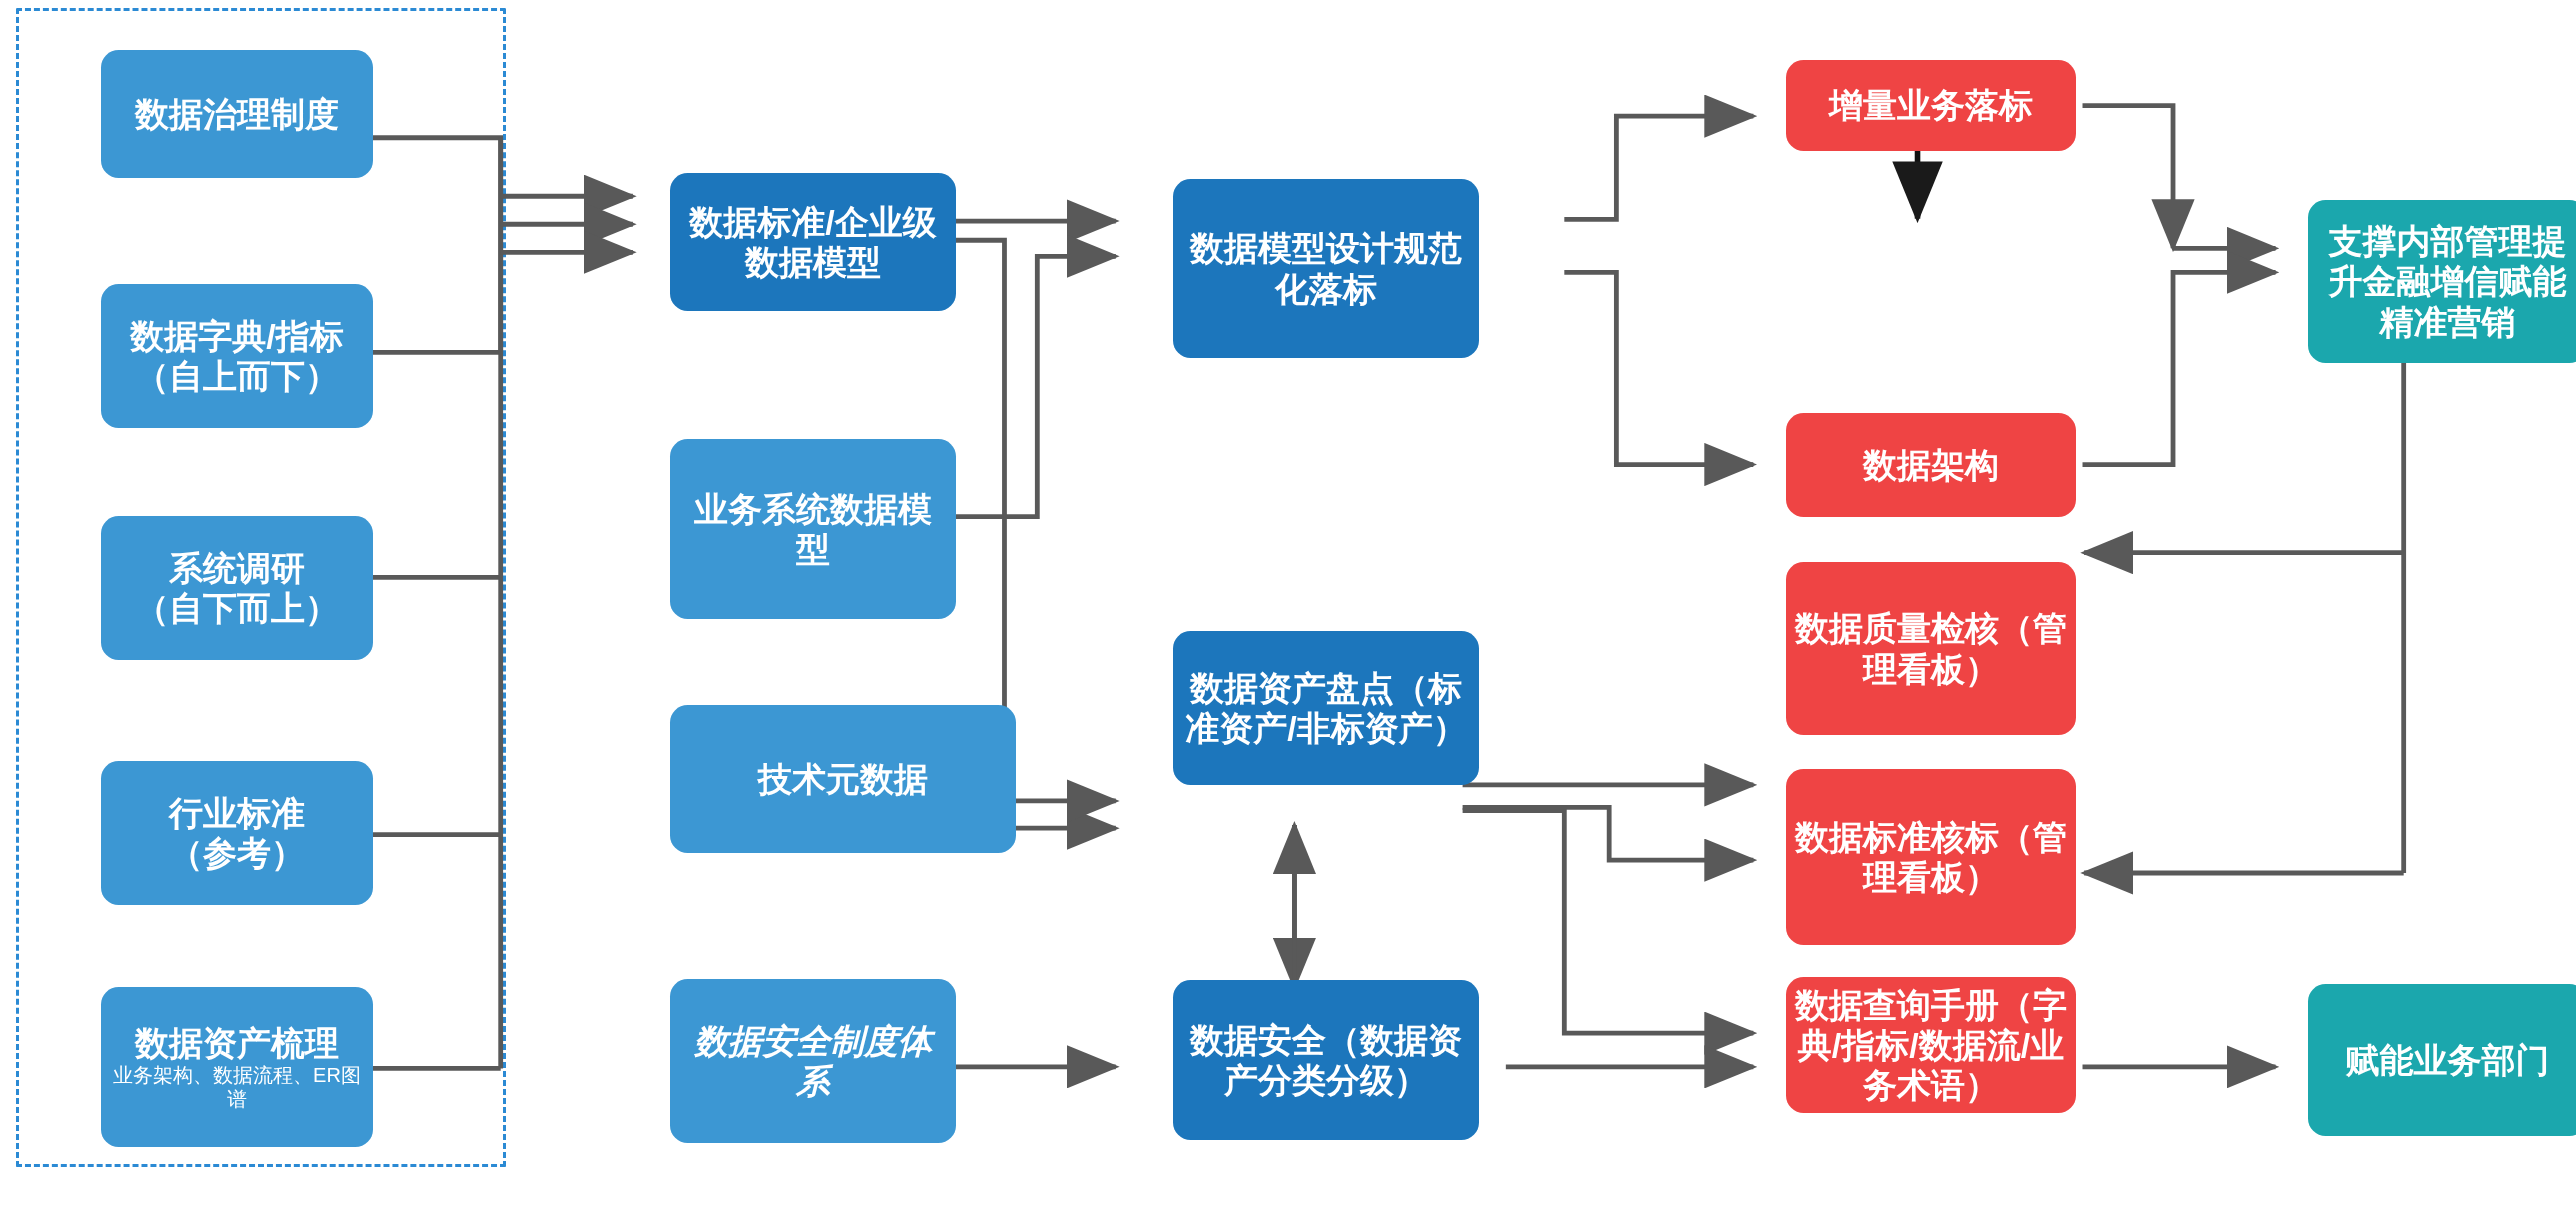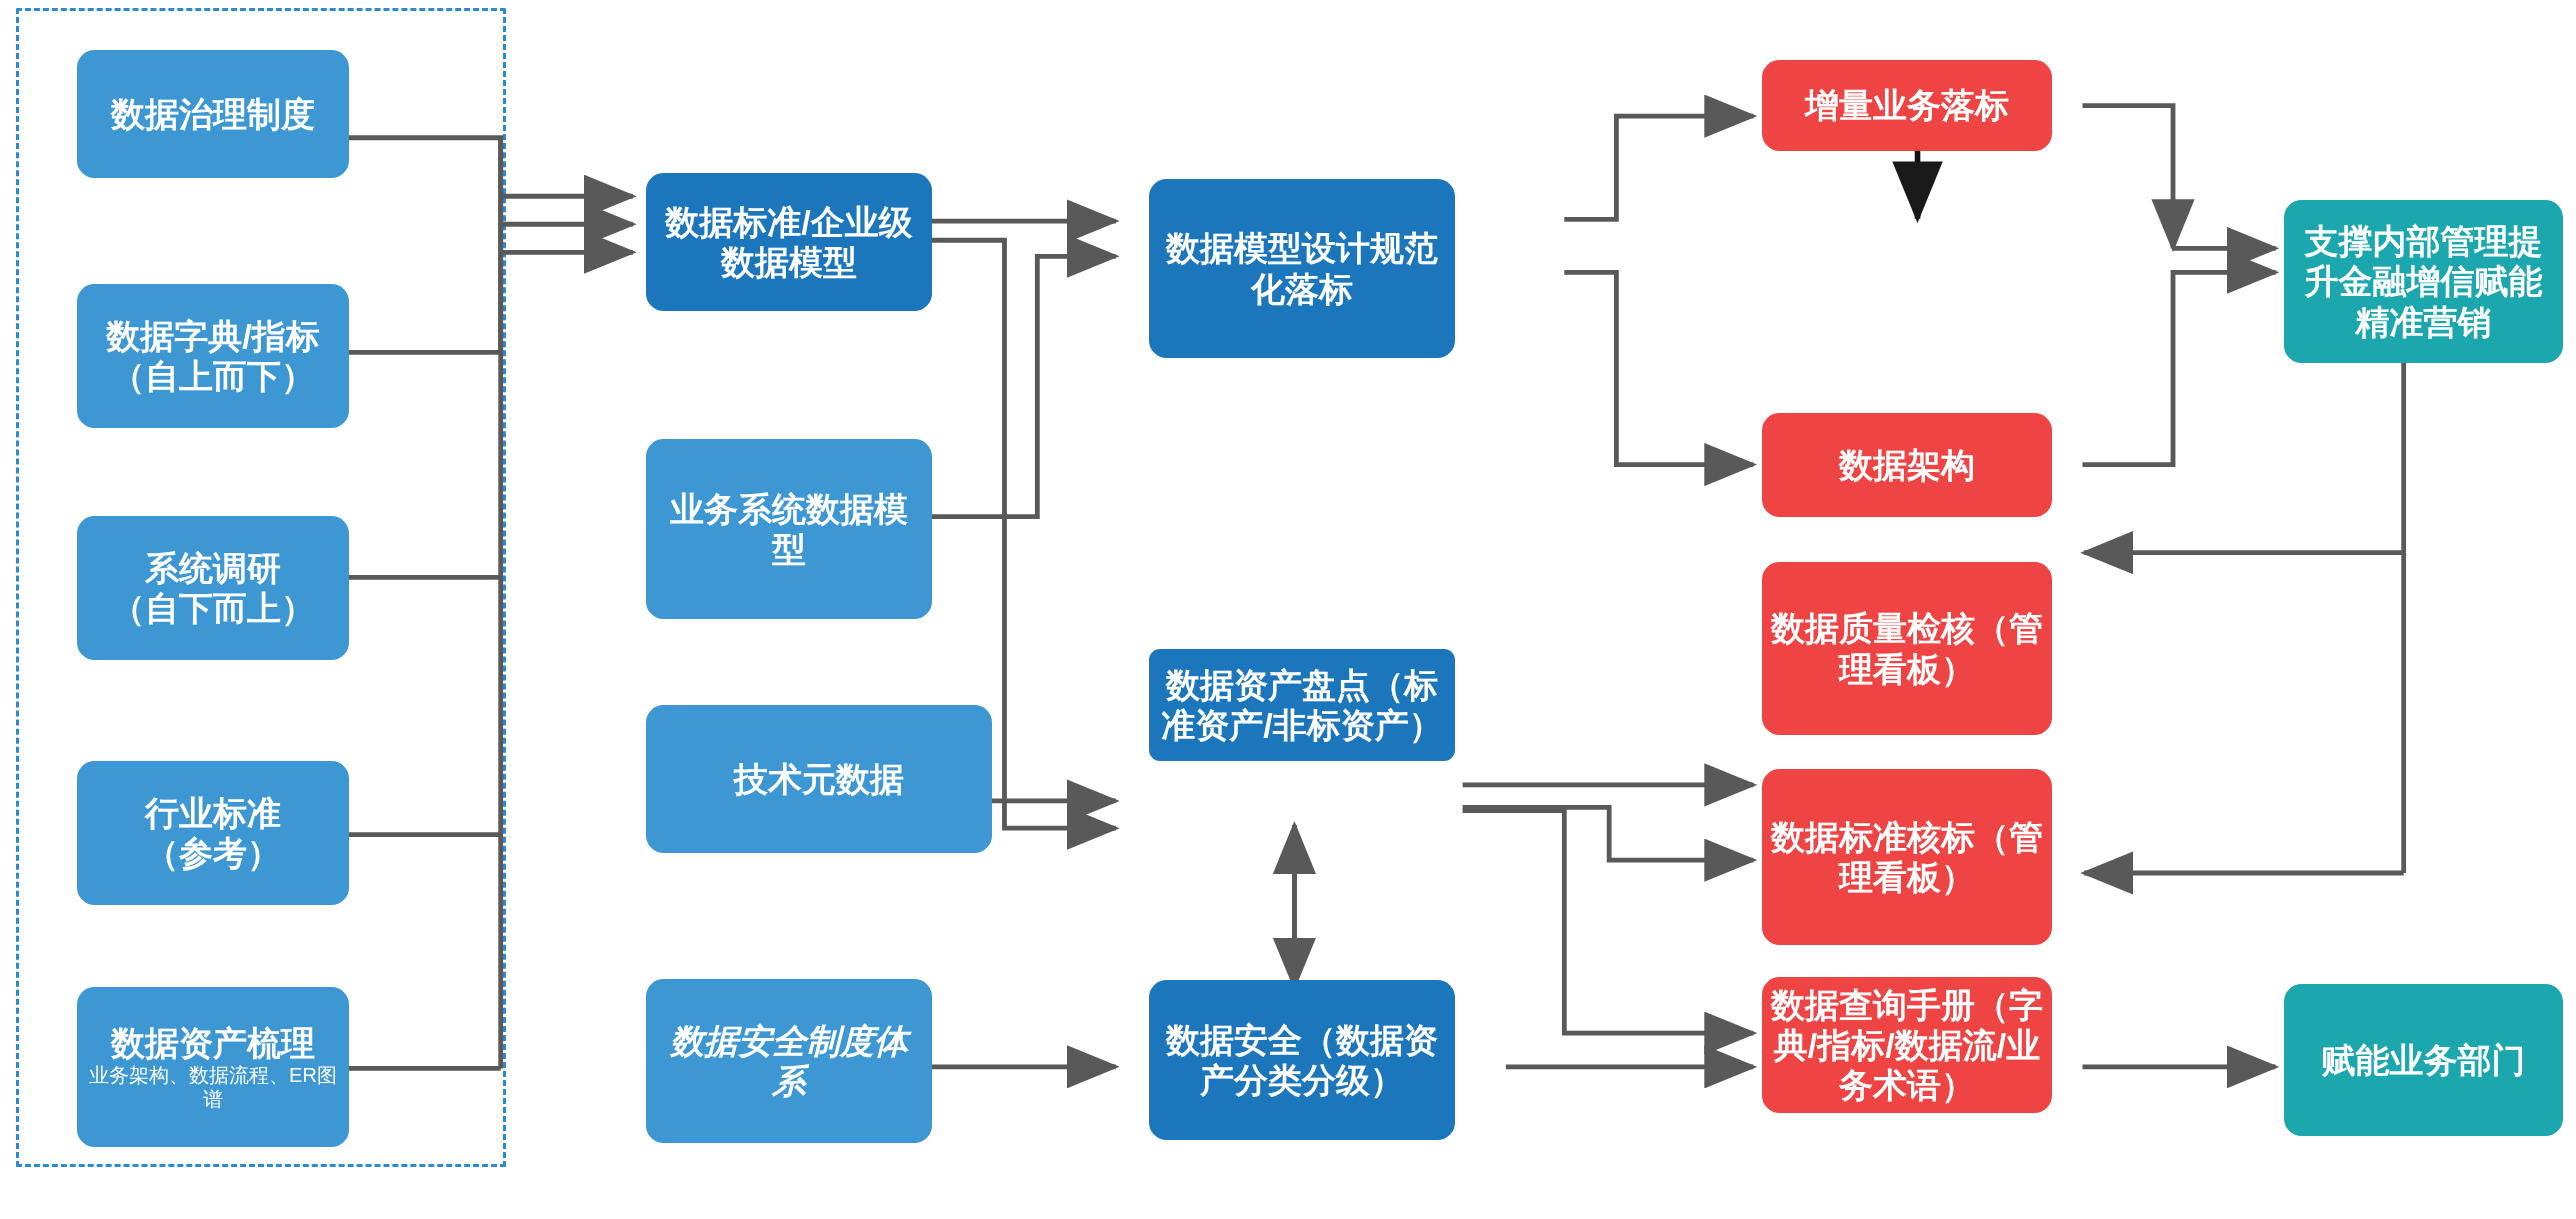--- a/index.html
+++ b/index.html
@@ -13,20 +13,21 @@
     border-radius:17.6px;
     display:flex;
     align-items:center;
     justify-content:center;
     text-align:center;
     color:#ffffff;
     font-weight:bold;
     line-height:1.18;
     box-sizing:border-box;
     padding:4.8px 8px;
+    margin-left:24px;
   }
   .node .t{display:block;width:100%;}
   .node .sub{display:block;font-size:20px;font-weight:normal;line-height:1.2;}
 
   .c-lightblue{background:#3c97d3;}
   .c-blue{background:#1c76bc;}
   .c-green{background:#ef4444;text-align:center;}
   .c-teal{background:#1ba7ad;}
 
   .group-box{
@@ -147,21 +148,21 @@
   </div>
 
   <div class="node c-lightblue fs42" style="left:646px;top:979px;width:286px;height:164px;font-style:italic;">
     <span class="t">数据安全制度体系</span>
   </div>
 
   <div class="node c-blue fs42" style="left:1149px;top:179px;width:306px;height:179px;">
     <span class="t">数据模型设计规范化落标</span>
   </div>
 
-  <div class="node c-blue fs42" style="left:1149px;top:649px;width:306px;height:112px;border-radius:11px;">
+  <div class="node c-blue fs42" style="left:1149px;top:631px;width:306px;height:154px;">
     <span class="t">数据资产盘点（标准资产/非标资产）</span>
   </div>
 
   <div class="node c-blue fs42" style="left:1149px;top:980px;width:306px;height:160px;">
     <span class="t">数据安全（数据资产分类分级）</span>
   </div>
 
   <div class="node c-green fs42" style="left:1762px;top:60px;width:290px;height:91px;">
     <span class="t">增量业务落标</span>
   </div>

